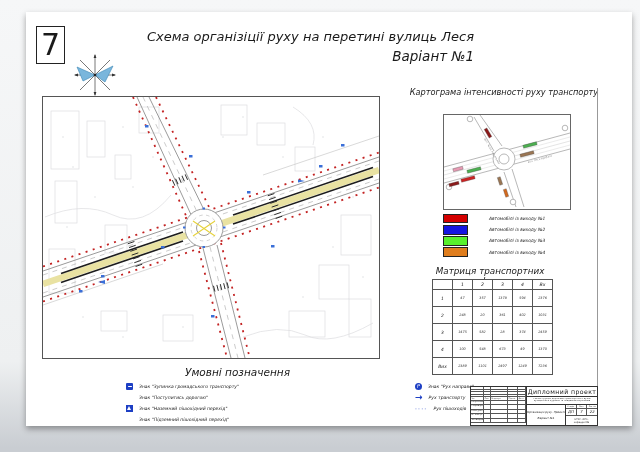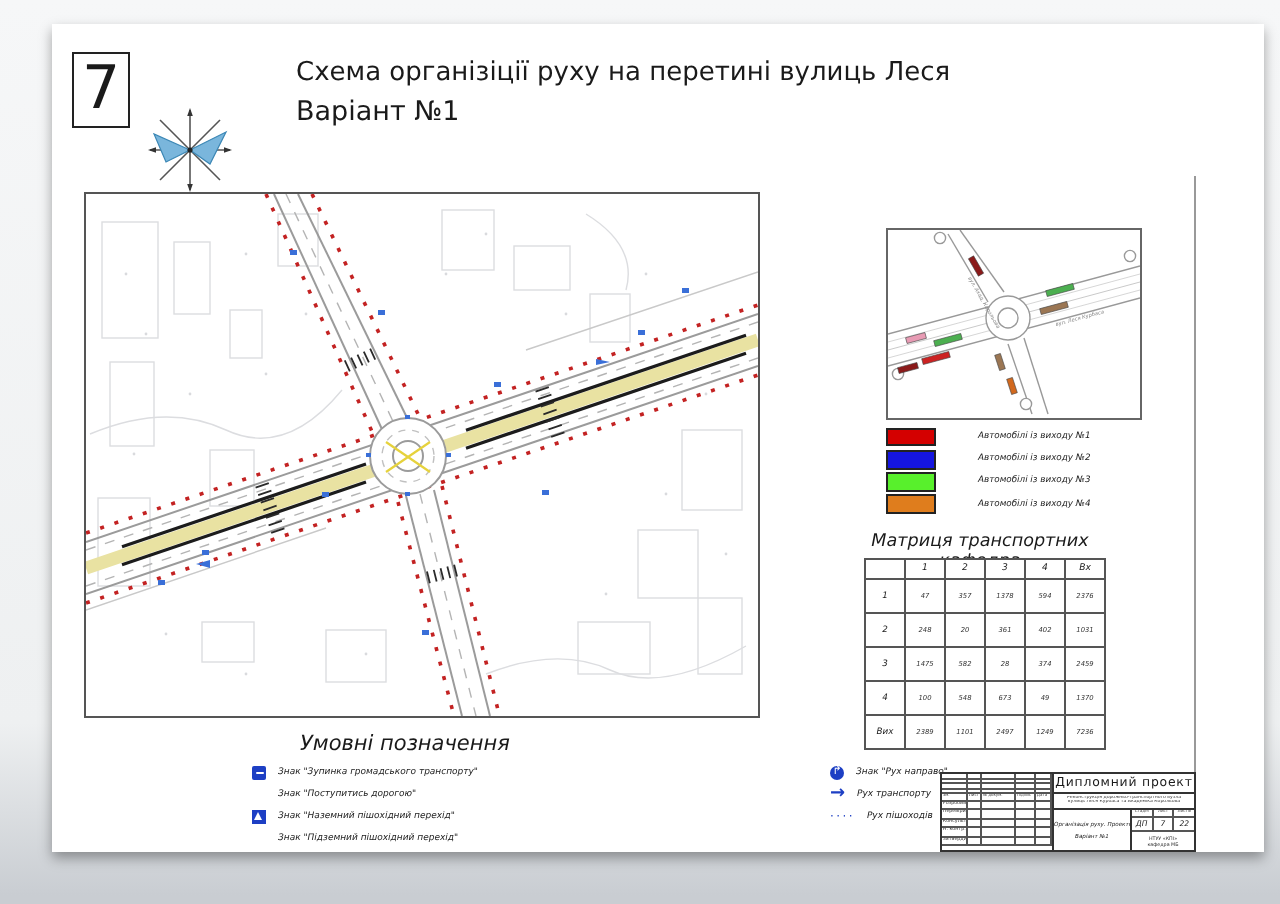--- a/index.html
+++ b/index.html
@@ -14,21 +14,21 @@
   }
   .abs{position:absolute;}
 
   
   .sheet-num{
     left:36px;top:26px;width:27px;height:36px;border:1.3px solid #222;
     font-size:30px;line-height:36px;text-align:center;font-weight:400;background:#fff;
   }
 
   
-  .main-title{left:148px;top:27px;width:336px;text-align:left;}
+  .main-title{left:138px;top:27px;width:336px;text-align:right;font-style:italic;}
   .main-title .t1{font-size:13px;line-height:19px;}
   .main-title .t2{font-size:13px;line-height:19px;}
   .main-title .t2 .note{font-size:8.5px;}
   .main-title .t3{font-size:13.5px;line-height:20px;}
 
   
   .map-box{left:42px;top:96px;width:336px;height:261px;border:1px solid #555;background:#fff;}
   .map-box svg{display:block;width:336px;height:261px;}
 
   
@@ -47,21 +47,21 @@
   table.matrix th,table.matrix td{
     border:.6px solid #555;width:19px;height:16px;padding:0;
     text-align:center;vertical-align:middle;font-style:italic;font-weight:400;
   }
   table.matrix thead th{height:9px;font-size:4.6px;}
   table.matrix td{font-size:3.4px;color:#333;}
   table.matrix tbody th{font-size:4.4px;}
   table.matrix col.c0{width:17px;}
 
   
-  .legend-title{left:150px;top:366px;width:175px;text-align:left;font-style:italic;font-size:10.5px;}
+  .legend-title{left:150px;top:366px;width:175px;text-align:center;font-style:italic;font-size:10.5px;}
   .legend-col{display:flex;flex-direction:column;}
   .legend-left{left:126px;top:381px;width:285px;}
   .legend-right{left:415px;top:381px;width:150px;}
   .lg-row{display:flex;align-items:center;height:11px;}
   .lg-label{font-size:4.5px;font-style:italic;color:#222;white-space:nowrap;}
   .lg-icon{display:inline-block;width:7px;height:7px;margin-right:6px;flex:none;position:relative;}
   .lg-icon.bus-stop-sign{background:#1d3fc4;border-radius:1px;}
   .lg-icon.bus-stop-sign::after{content:"";position:absolute;left:1.5px;top:2.6px;width:4px;height:1.8px;background:#fff;border-radius:.5px;}
   .lg-icon.crosswalk-sign{background:#1d3fc4;}
   .lg-icon.crosswalk-sign::after{content:"";position:absolute;left:1.1px;top:1.4px;width:0;height:0;
@@ -246,20 +246,21 @@
         <rect x="159.5" y="149" width="2.5" height="2"></rect>
     <rect x="140" y="129.5" width="2.5" height="2"></rect>
         <rect x="180" y="129.5" width="2.5" height="2"></rect>
     <polygon points="55,185 62,183 62,187"></polygon>
     <polygon points="262,84 255,82.5 255,85.5"></polygon>
   </g>
 </svg>
 </div>
 
 <div class="abs carto-title">
+  <div>Картограма інтенсивності руху транспорту</div>
 </div>
 
 <div class="abs carto-box">
 <svg viewBox="0 0 126 94">
   <g stroke="#999" stroke-width=".7" fill="none">
     <path d="M0 52 L126 18"></path>
         <path d="M0 68 L126 34"></path>
     <path d="M0 56 L126 22" stroke="#ccc" stroke-width=".4"></path>
     <path d="M0 64 L126 30" stroke="#ccc" stroke-width=".4"></path>
     <path d="M0 60 L126 26" stroke="#bbb" stroke-width=".4"></path>

